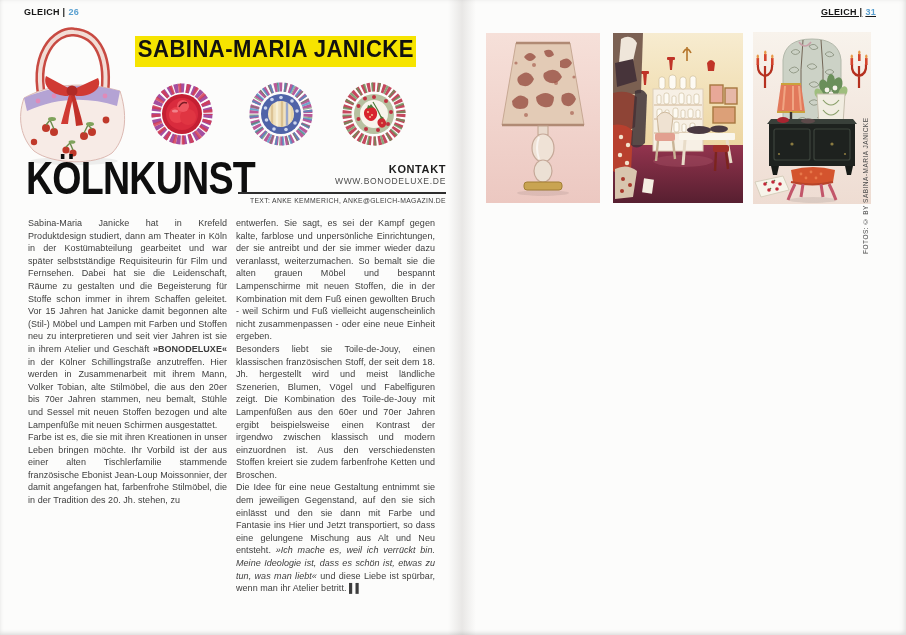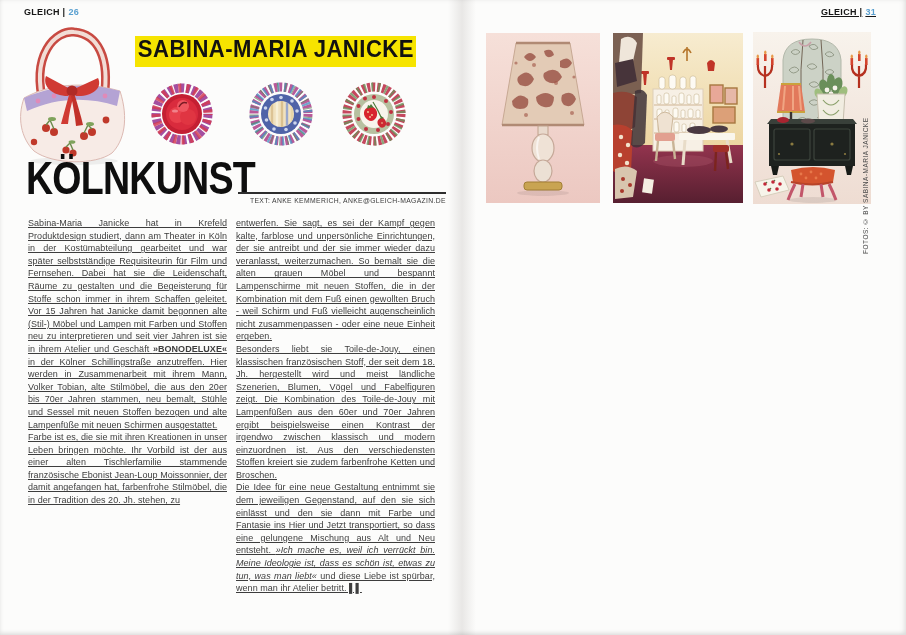--- a/index.html
+++ b/index.html
@@ -28,21 +28,21 @@
   .contact .k{font-size:11px;font-weight:bold;color:#1c1c1c;letter-spacing:.6px;}
   .contact .u{font-size:8.5px;color:#4c4c4c;letter-spacing:.7px;margin-top:1px;}
   .rule{position:absolute;left:238px;top:192px;width:208px;height:2px;background:#2e2e2e;}
   .credit{position:absolute;left:150px;top:197px;width:296px;text-align:right;
     font-size:6.8px;letter-spacing:.35px;color:#3a3a3a;}
 
   .col{position:absolute;top:217px;width:199px;font-size:9px;line-height:12.6px;
     text-align:justify;color:#3d3d3d;letter-spacing:.05px;}
   .col-left{left:28px;}
   .col-right{left:236px;}
-  .col p{margin:0;text-decoration:underline;}
+  .col p{margin:0;}
   .bold{font-weight:bold;}
   .italic{font-style:italic;}
   .pullquote{margin:13px 0 9px 0 !important;font-size:10px;font-weight:bold;line-height:13.2px;
     color:#e0271f;letter-spacing:.35px;text-align:justify;}
 
   .photo{position:absolute;}
   .vcredit{position:absolute;left:862px;top:104px;height:150px;
     writing-mode:vertical-rl;transform:rotate(180deg);
     font-size:6.5px;letter-spacing:.5px;color:#4a4a4a;white-space:nowrap;}
 </style>
@@ -171,20 +171,24 @@
     <path d="M33,22 Q38,30 41,37" stroke="#4e7a3a" stroke-width="1.2" fill="none"></path>
     <g fill="#f4d2a0">
         <circle cx="28" cy="32" r=".9"></circle>
         <circle cx="32" cy="35" r=".9"></circle>
         <circle cx="30" cy="37" r=".9"></circle>
         <circle cx="42" cy="43" r=".8"></circle>
       </g>
   </svg>
 
   <div class="headline">KÖLNKUNST</div>
+  <div class="contact">
+    <div class="k">KONTAKT</div>
+    <div class="u">WWW.BONODELUXE.DE</div>
+  </div>
   <div class="rule"></div>
   <div class="credit">TEXT: ANKE KEMMERICH, ANKE@GLEICH-MAGAZIN.DE</div>
 
   <div class="col col-left">
     <p><span>Sabina-Maria Janicke hat in Krefeld Produktdesign studiert, dann am Theater in Köln in der Kostümabteilung gearbeitet und war später selbstständige Requisiteurin für Film und Fernsehen. Dabei hat sie die Leidenschaft, Räume zu gestalten und die Begeisterung für Stoffe schon immer in ihrem Schaffen geleitet. Vor 15 Jahren hat Janicke damit begonnen alte (Stil-) Möbel und Lampen mit Farben und Stoffen neu zu interpretieren und seit vier Jahren ist sie in ihrem Atelier und Geschäft </span><span class="bold">»BONODELUXE«</span><span> in der Kölner Schillingstraße anzutreffen. Hier werden in Zusammenarbeit mit ihrem Mann, Volker Tobian, alte Stilmöbel, die aus den 20er bis 70er Jahren stammen, neu bemalt, Stühle und Sessel mit neuen Stoffen bezogen und alte Lampenfüße mit neuen Schirmen ausgestattet.</span></p>
     <p>Farbe ist es, die sie mit ihren Kreationen in unser Leben bringen möchte. Ihr Vorbild ist der aus einer alten Tischlerfamilie stammende französische Ebonist Jean-Loup Moissonnier, der damit angefangen hat, farbenfrohe Stilmöbel, die in der Tradition des 20. Jh. stehen, zu</p>
   </div>
 
   <div class="col col-right">
     <p>entwerfen. Sie sagt, es sei der Kampf gegen kalte, farblose und unpersönliche Einrichtungen, der sie antreibt und der sie immer wieder dazu veranlasst, weiterzumachen. So bemalt sie die alten grauen Möbel und bespannt Lampenschirme mit neuen Stoffen, die in der Kombination mit dem Fuß einen gewollten Bruch - weil Schirm und Fuß vielleicht augenscheinlich nicht zusammenpassen - oder eine neue Einheit ergeben.</p>

